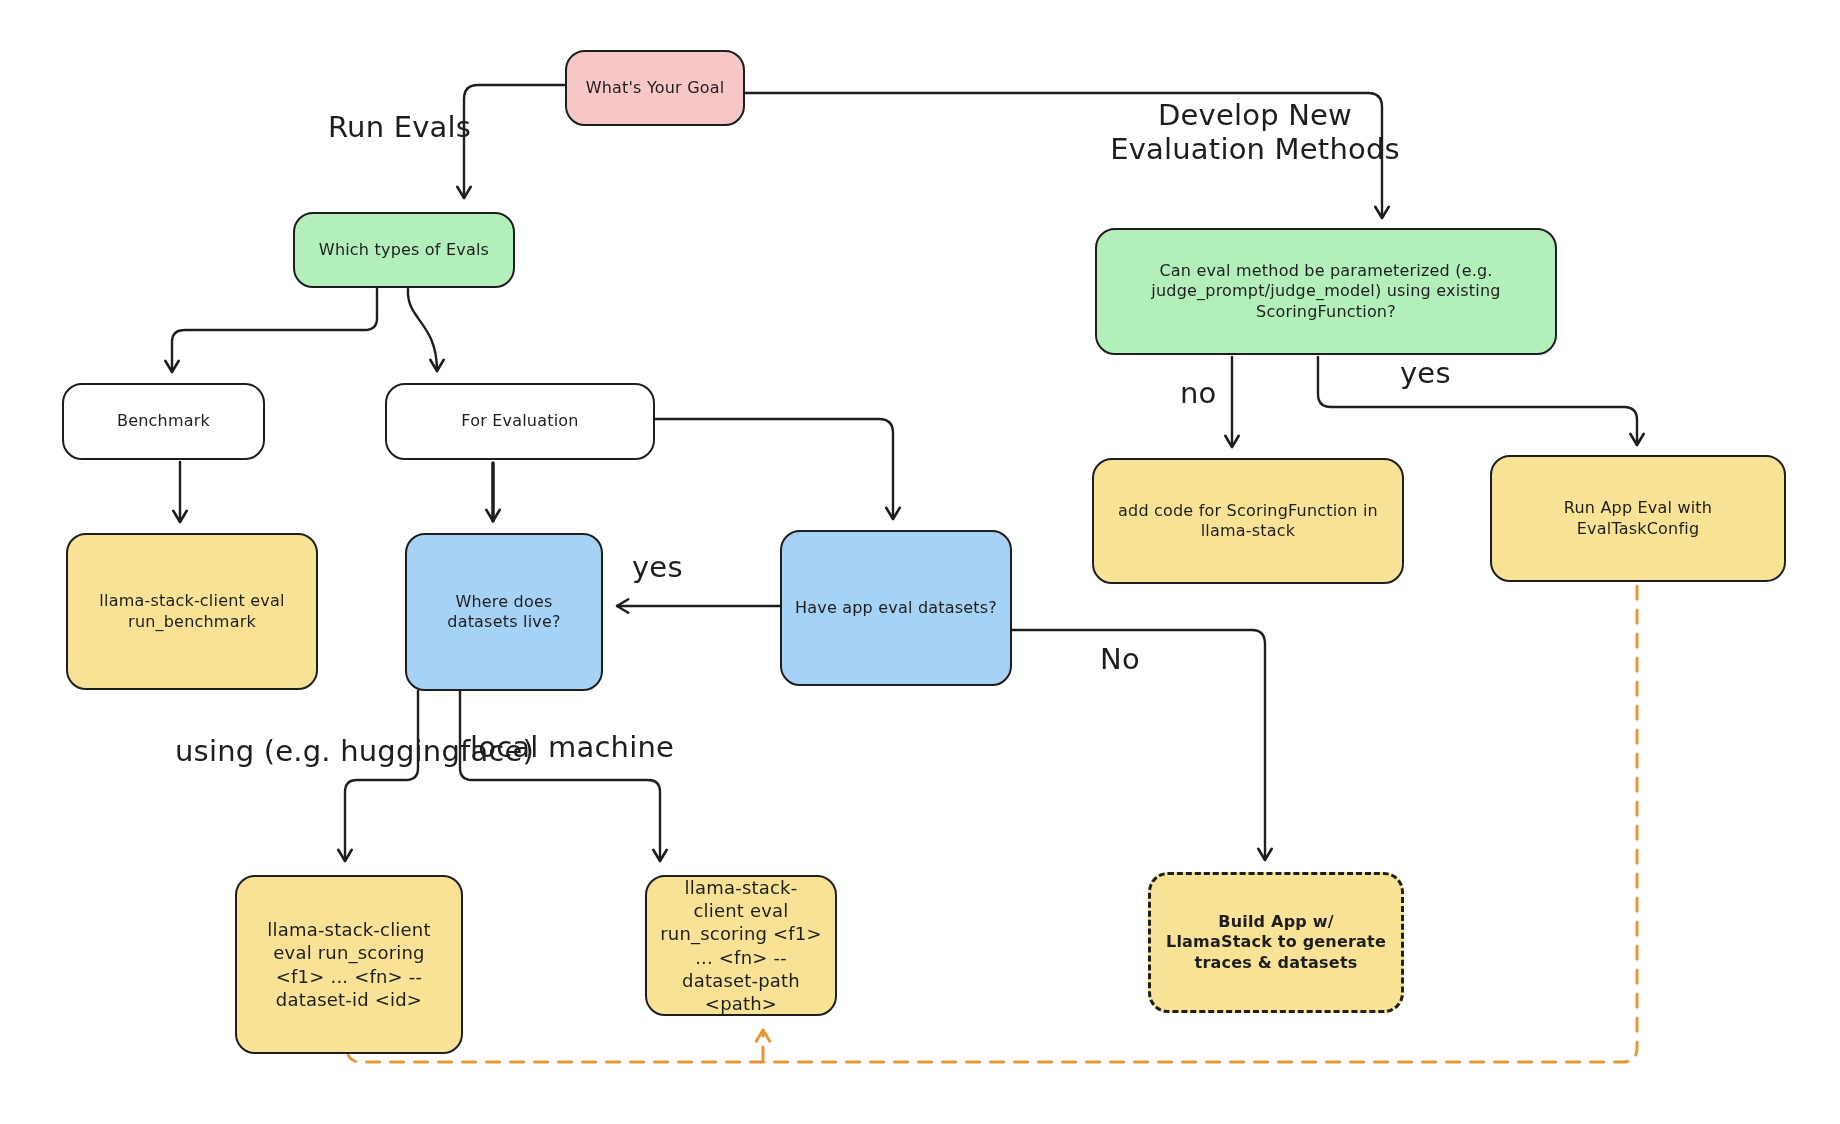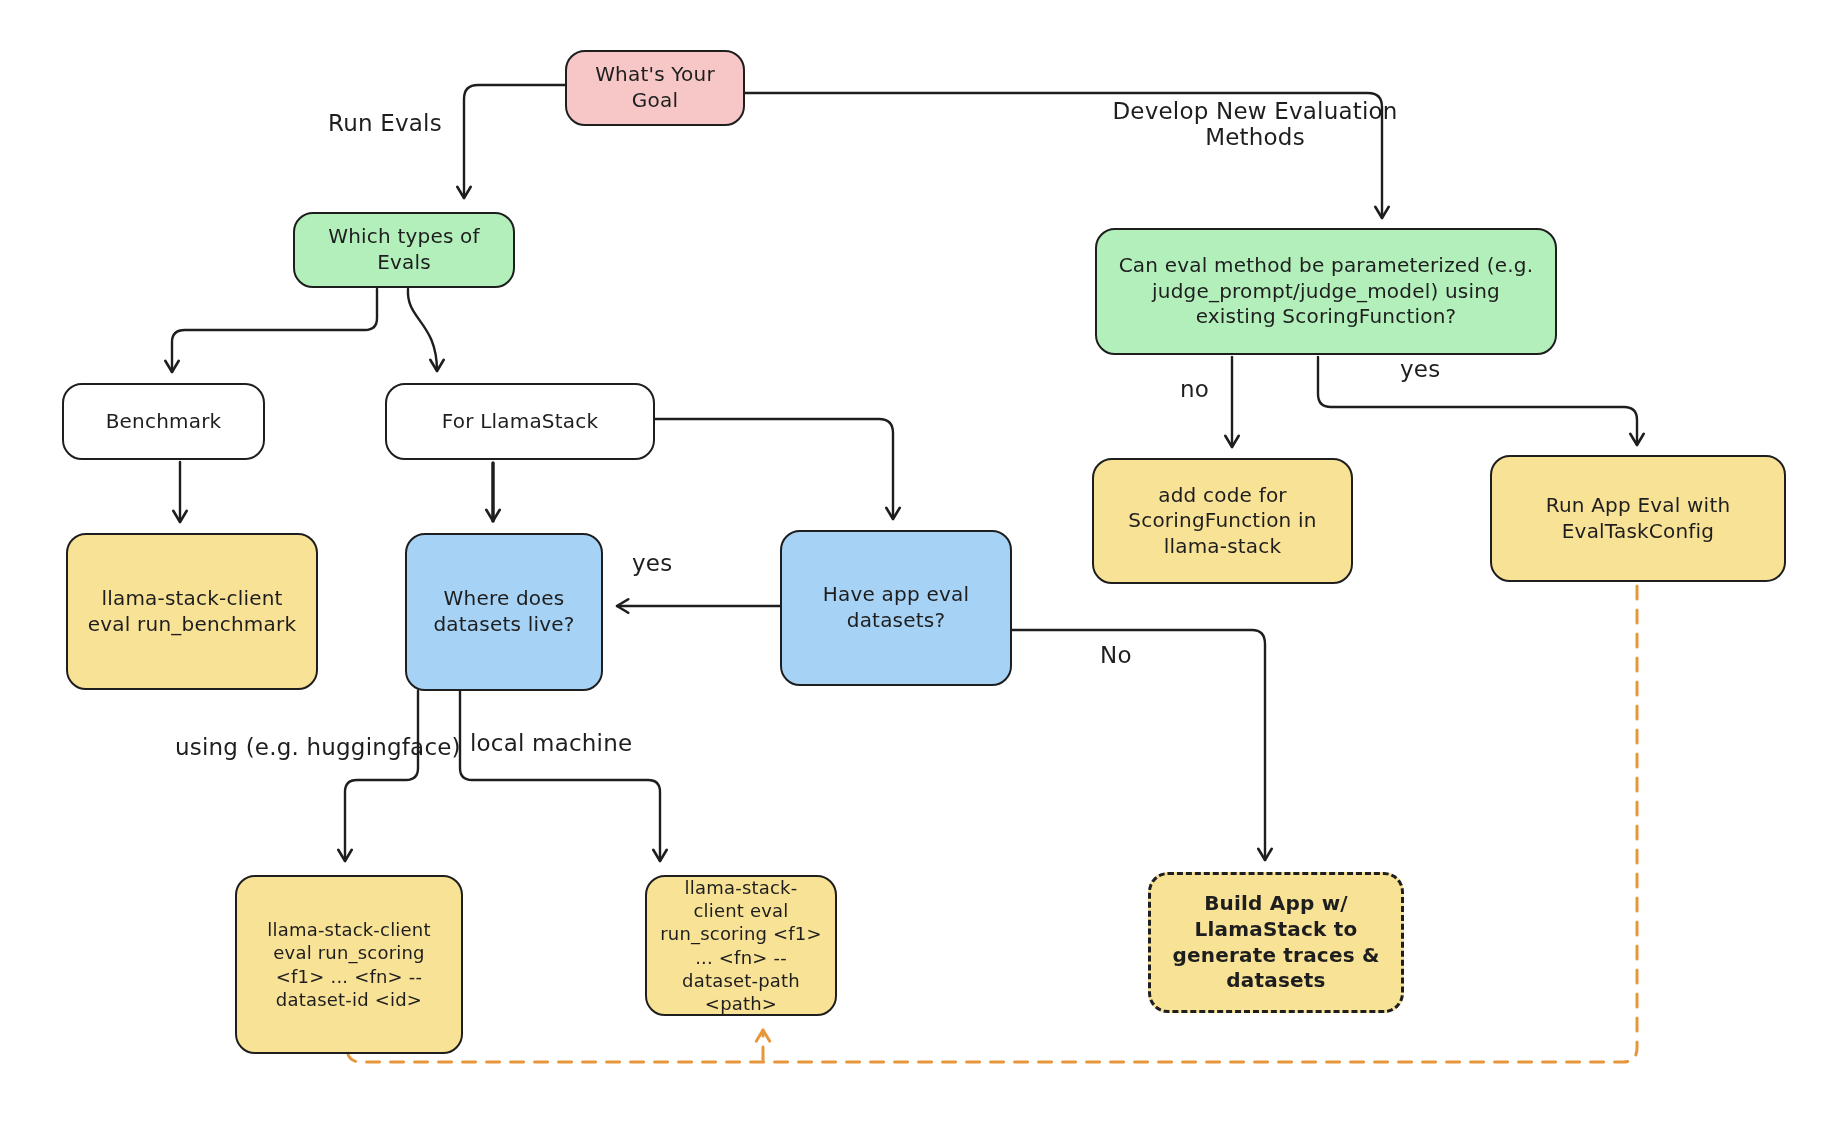--- a/index.html
+++ b/index.html
@@ -5,31 +5,31 @@
   html,body{margin:0;padding:0;background:#fff;}
   #canvas{
     position:relative;width:1840px;height:1124px;background:#ffffff;
     font-family:"DejaVu Sans", "Liberation Sans", sans-serif;color:#1e1e1e;overflow:hidden;
   }
   #edges{position:absolute;left:0;top:0;width:1840px;height:1124px;z-index:1;}
   .node{
     position:absolute;z-index:2;box-sizing:border-box;
     border:2.5px solid #1e1e1e;border-radius:20px;
     display:flex;align-items:center;justify-content:center;text-align:center;
-    padding:8px 13px;font-size:20px;line-height:1.28;letter-spacing:0.2px;
+    padding:8px 13px;font-size:16px;line-height:1.28;letter-spacing:0.2px;
   }
   .pink{background:#f7c6c6;}
   .green{background:#b2efba;}
   .blue{background:#a6d2f5;}
   .yellow{background:#f8e296;}
   .white{background:#ffffff;}
   .dashed{border-style:dashed;border-width:3px;font-weight:bold;}
   .small{font-size:18px;}
   .elabel{
-    position:absolute;z-index:2;font-size:23px;letter-spacing:0.2px;
+    position:absolute;z-index:2;font-size:29px;letter-spacing:0.2px;
     white-space:nowrap;color:#1e1e1e;
   }
   .elabel.wrap{white-space:normal;text-align:center;}
 </style>
 </head>
 <body>
 
 <div id="canvas">
 
   <svg id="edges" viewBox="0 0 1840 1124" xmlns="http://www.w3.org/2000/svg">
@@ -65,29 +65,29 @@
   </svg>
 
   <div class="node pink" style="left:565px;top:50px;width:180px;height:76px">What's Your Goal</div>
 
   <div class="node green" style="left:293px;top:212px;width:222px;height:76px">Which types of Evals</div>
 
   <div class="node green" style="left:1095px;top:228px;width:462px;height:127px">Can eval method be parameterized (e.g. judge_prompt/judge_model) using existing ScoringFunction?</div>
 
   <div class="node white" style="left:62px;top:383px;width:203px;height:77px">Benchmark</div>
 
-  <div class="node white" style="left:385px;top:383px;width:270px;height:77px">For LlamaStack</div>
+  <div class="node white" style="left:385px;top:383px;width:270px;height:77px">For Evaluation</div>
 
   <div class="node yellow" style="left:66px;top:533px;width:252px;height:157px">llama-stack-client eval run_benchmark</div>
 
   <div class="node blue" style="left:405px;top:533px;width:198px;height:158px">Where does datasets live?</div>
 
   <div class="node blue" style="left:780px;top:530px;width:232px;height:156px">Have app eval datasets?</div>
 
-  <div class="node yellow" style="left:1092px;top:458px;width:261px;height:126px">add code for ScoringFunction in llama-stack</div>
+  <div class="node yellow" style="left:1092px;top:458px;width:312px;height:126px">add code for ScoringFunction in llama-stack</div>
 
   <div class="node yellow" style="left:1490px;top:455px;width:296px;height:127px">Run App Eval with EvalTaskConfig</div>
 
   <div class="node yellow small" style="left:235px;top:875px;width:228px;height:179px">llama-stack-client eval run_scoring &lt;f1&gt; ... &lt;fn&gt; --dataset-id &lt;id&gt;</div>
 
   <div class="node yellow small" style="left:645px;top:875px;width:192px;height:141px">llama-stack-client eval run_scoring &lt;f1&gt; ... &lt;fn&gt; --dataset-path &lt;path&gt;</div>
 
   <div class="node yellow dashed" style="left:1148px;top:872px;width:256px;height:141px">Build App w/ LlamaStack to generate traces &amp; datasets</div>
 
   <div class="elabel" style="left:328px;top:110px">Run Evals</div>

